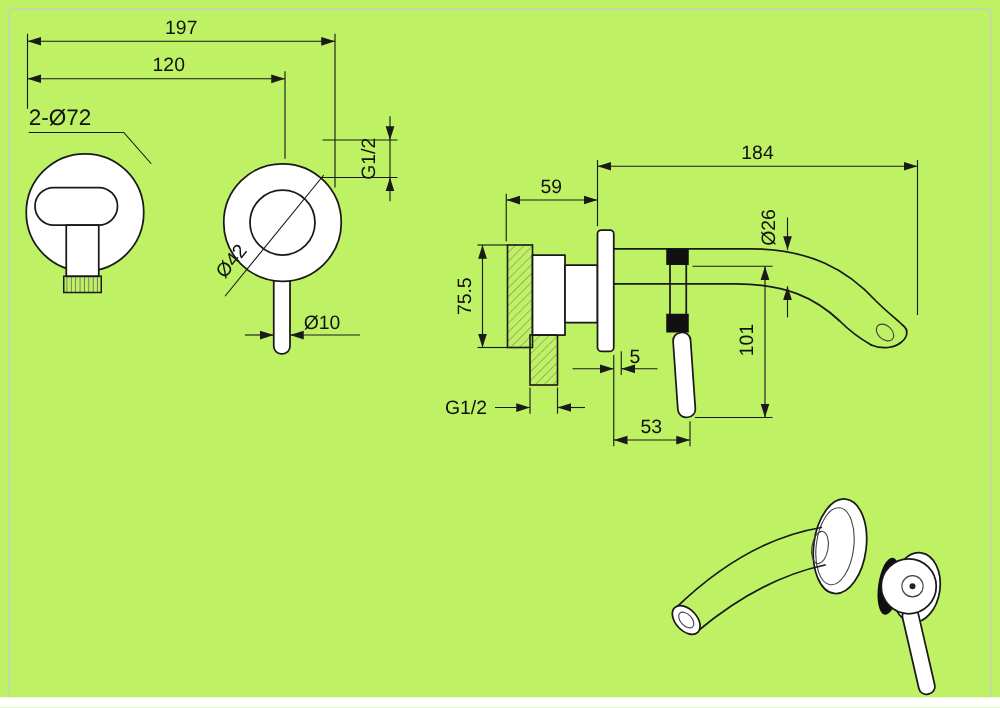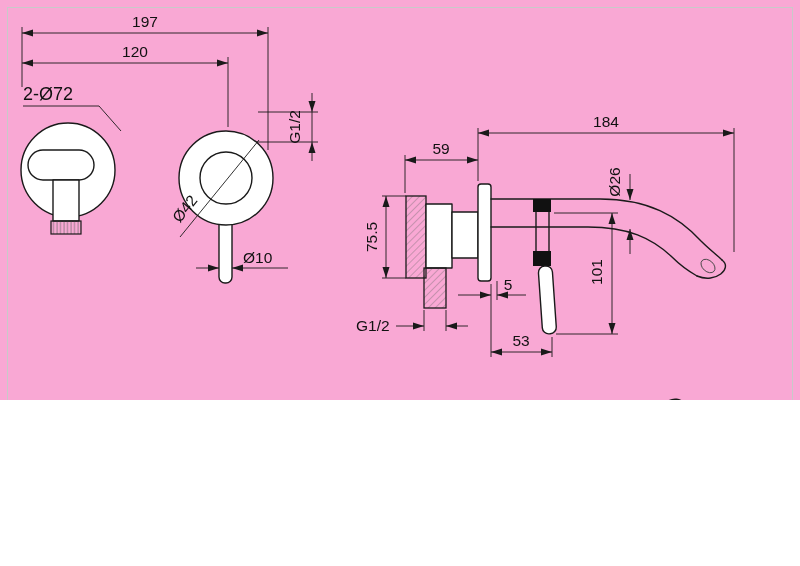--- a/index.html
+++ b/index.html
@@ -1,16 +1,16 @@
 <!DOCTYPE html>
 <html><head>
 <meta charset="utf-8">
 <style>
   html,body{margin:0;padding:0;background:#ffffff;}
-  .stage{position:relative;width:800px;height:400px;background:#f9a8d4;overflow:hidden;}
+  .stage{position:relative;width:800px;height:558px;background:#bef264;overflow:hidden;}
   svg{display:block;}
   svg text{font-family:"Liberation Sans","DejaVu Sans",sans-serif;font-size:15.5px;fill:#111;}
   svg text.big{font-size:18px;}
   .ol{fill:none;stroke:#1a1a1a;stroke-width:1.4;stroke-linejoin:round;stroke-linecap:round;}
   .olf{fill:#ffffff;stroke:#1a1a1a;stroke-width:1.4;stroke-linejoin:round;}
   .dim{fill:none;stroke:#1a1a1a;stroke-width:0.9;}
   .thin{fill:none;stroke:#444;stroke-width:0.9;}
 </style>
 </head>
 <body>

